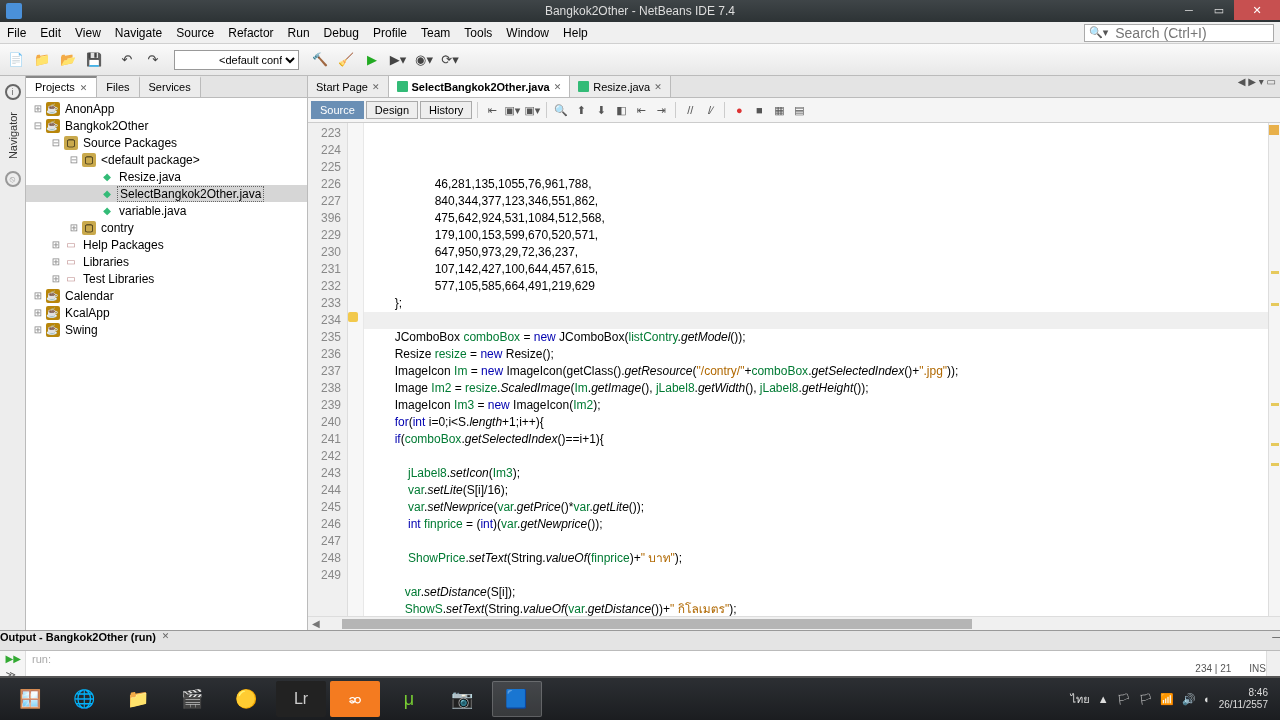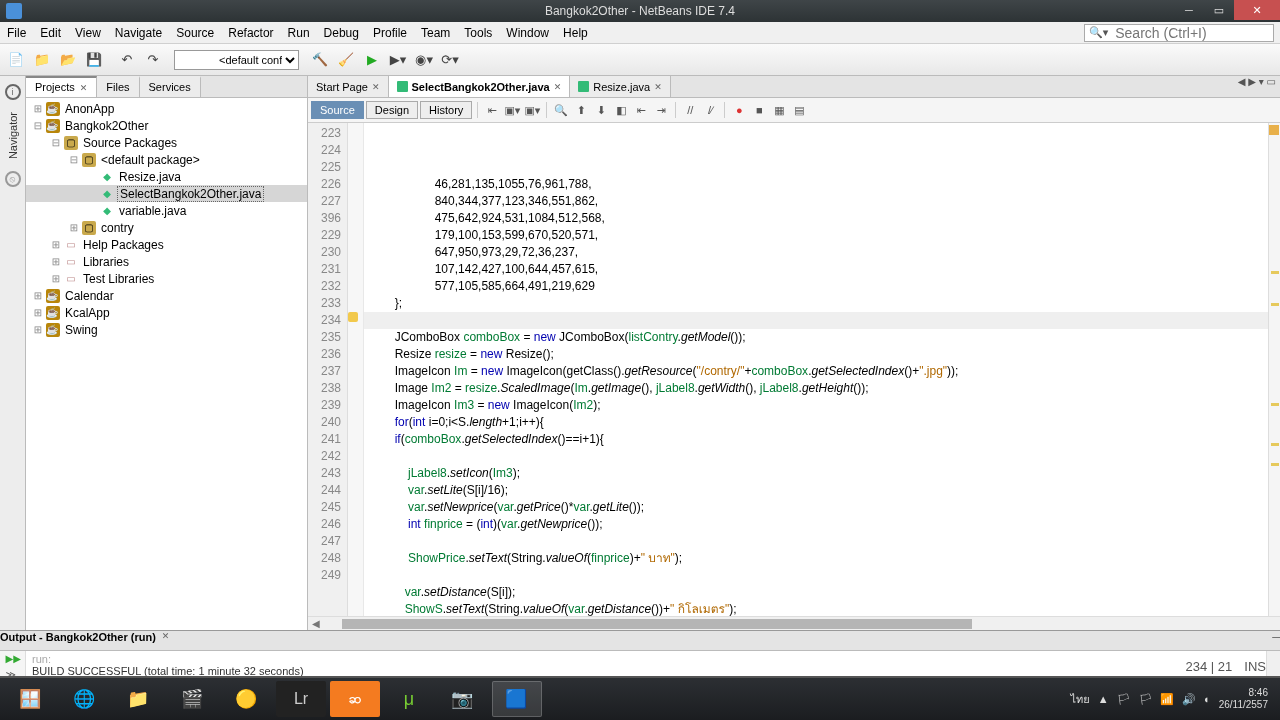--- a/index.html
+++ b/index.html
@@ -85,21 +85,21 @@
 
 .output { height: 74px; border-top: 1px solid #999; background: #fff; display: flex; flex-direction: column; }
 .otitle { height: 20px; background: #e4e4e4; border-bottom: 1px solid #bbb; display: flex; align-items: flex-start; font-size: 11px; padding: 0 0; gap: 6px; }
 .otitle .x { font-size: 9px; color: #666; }
 .otitle .min { margin-left: auto; font-size: 11px; color: #555; }
 .obody { flex: 1; display: flex; }
 .ogutter { width: 26px; background: #f5f5f5; border-right: 1px solid #ddd; display: flex; flex-direction: column; align-items: center; padding-top: 2px; gap: 2px; }
 .ogutter .g { width: 14px; height: 14px; font-size: 10px; color: #3a3; }
 .otext { flex: 1; font-family: "Courier New", monospace; font-size: 11px; padding: 2px 6px; color: #333; position: relative; }
 .ovs { width: 14px; background: #f0f0f0; border-left: 1px solid #ddd; }
-.statusright { position: absolute; right: 14px; bottom: 46px; font-size: 13px; color: #555; display: flex; gap: 12px; }
+.statusright { position: absolute; right: 14px; bottom: 46px; font-size: 10px; color: #555; display: flex; gap: 18px; }
 
 
 .taskbar { position: absolute; bottom: 0; left: 0; right: 0; height: 42px; background: linear-gradient(#2c2f33, #1b1d20); display: flex; align-items: center; padding: 0 4px; }
 .taskbar .app { width: 50px; height: 36px; margin: 0 2px; display: flex; align-items: center; justify-content: center; font-size: 18px; border-radius: 2px; }
 .taskbar .app.active { background: rgba(255,255,255,0.12); box-shadow: inset 0 0 0 1px rgba(255,255,255,0.2); }
 .tray { margin-left: auto; display: flex; align-items: center; gap: 8px; color: #ddd; font-size: 10px; padding-right: 8px; }
 .tray .clock { text-align: right; line-height: 12px; }
 .tray .ic { font-size: 11px; }
 .gap-above-task { position: absolute; bottom: 42px; left: 0; right: 0; height: 2px; background: #555; }
 </style>
@@ -330,21 +330,20 @@
     <span class="x">✕</span>
     <span class="min">─</span>
   </div>
   <div class="obody">
     <div class="ogutter">
       <div class="g">▶▶</div>
       <div class="g" style="color:#555">≫</div>
     </div>
     <div class="otext">
       <div style="color:#aaa">run:</div>
-      <div>BUILD SUCCESSFUL (total time: 1 minute 32 seconds)</div>
     </div>
     <div class="ovs"></div>
   </div>
 </div>
 
 <div class="statusright">
   <span>234 | 21</span>
   <span>INS</span>
 </div>
 

